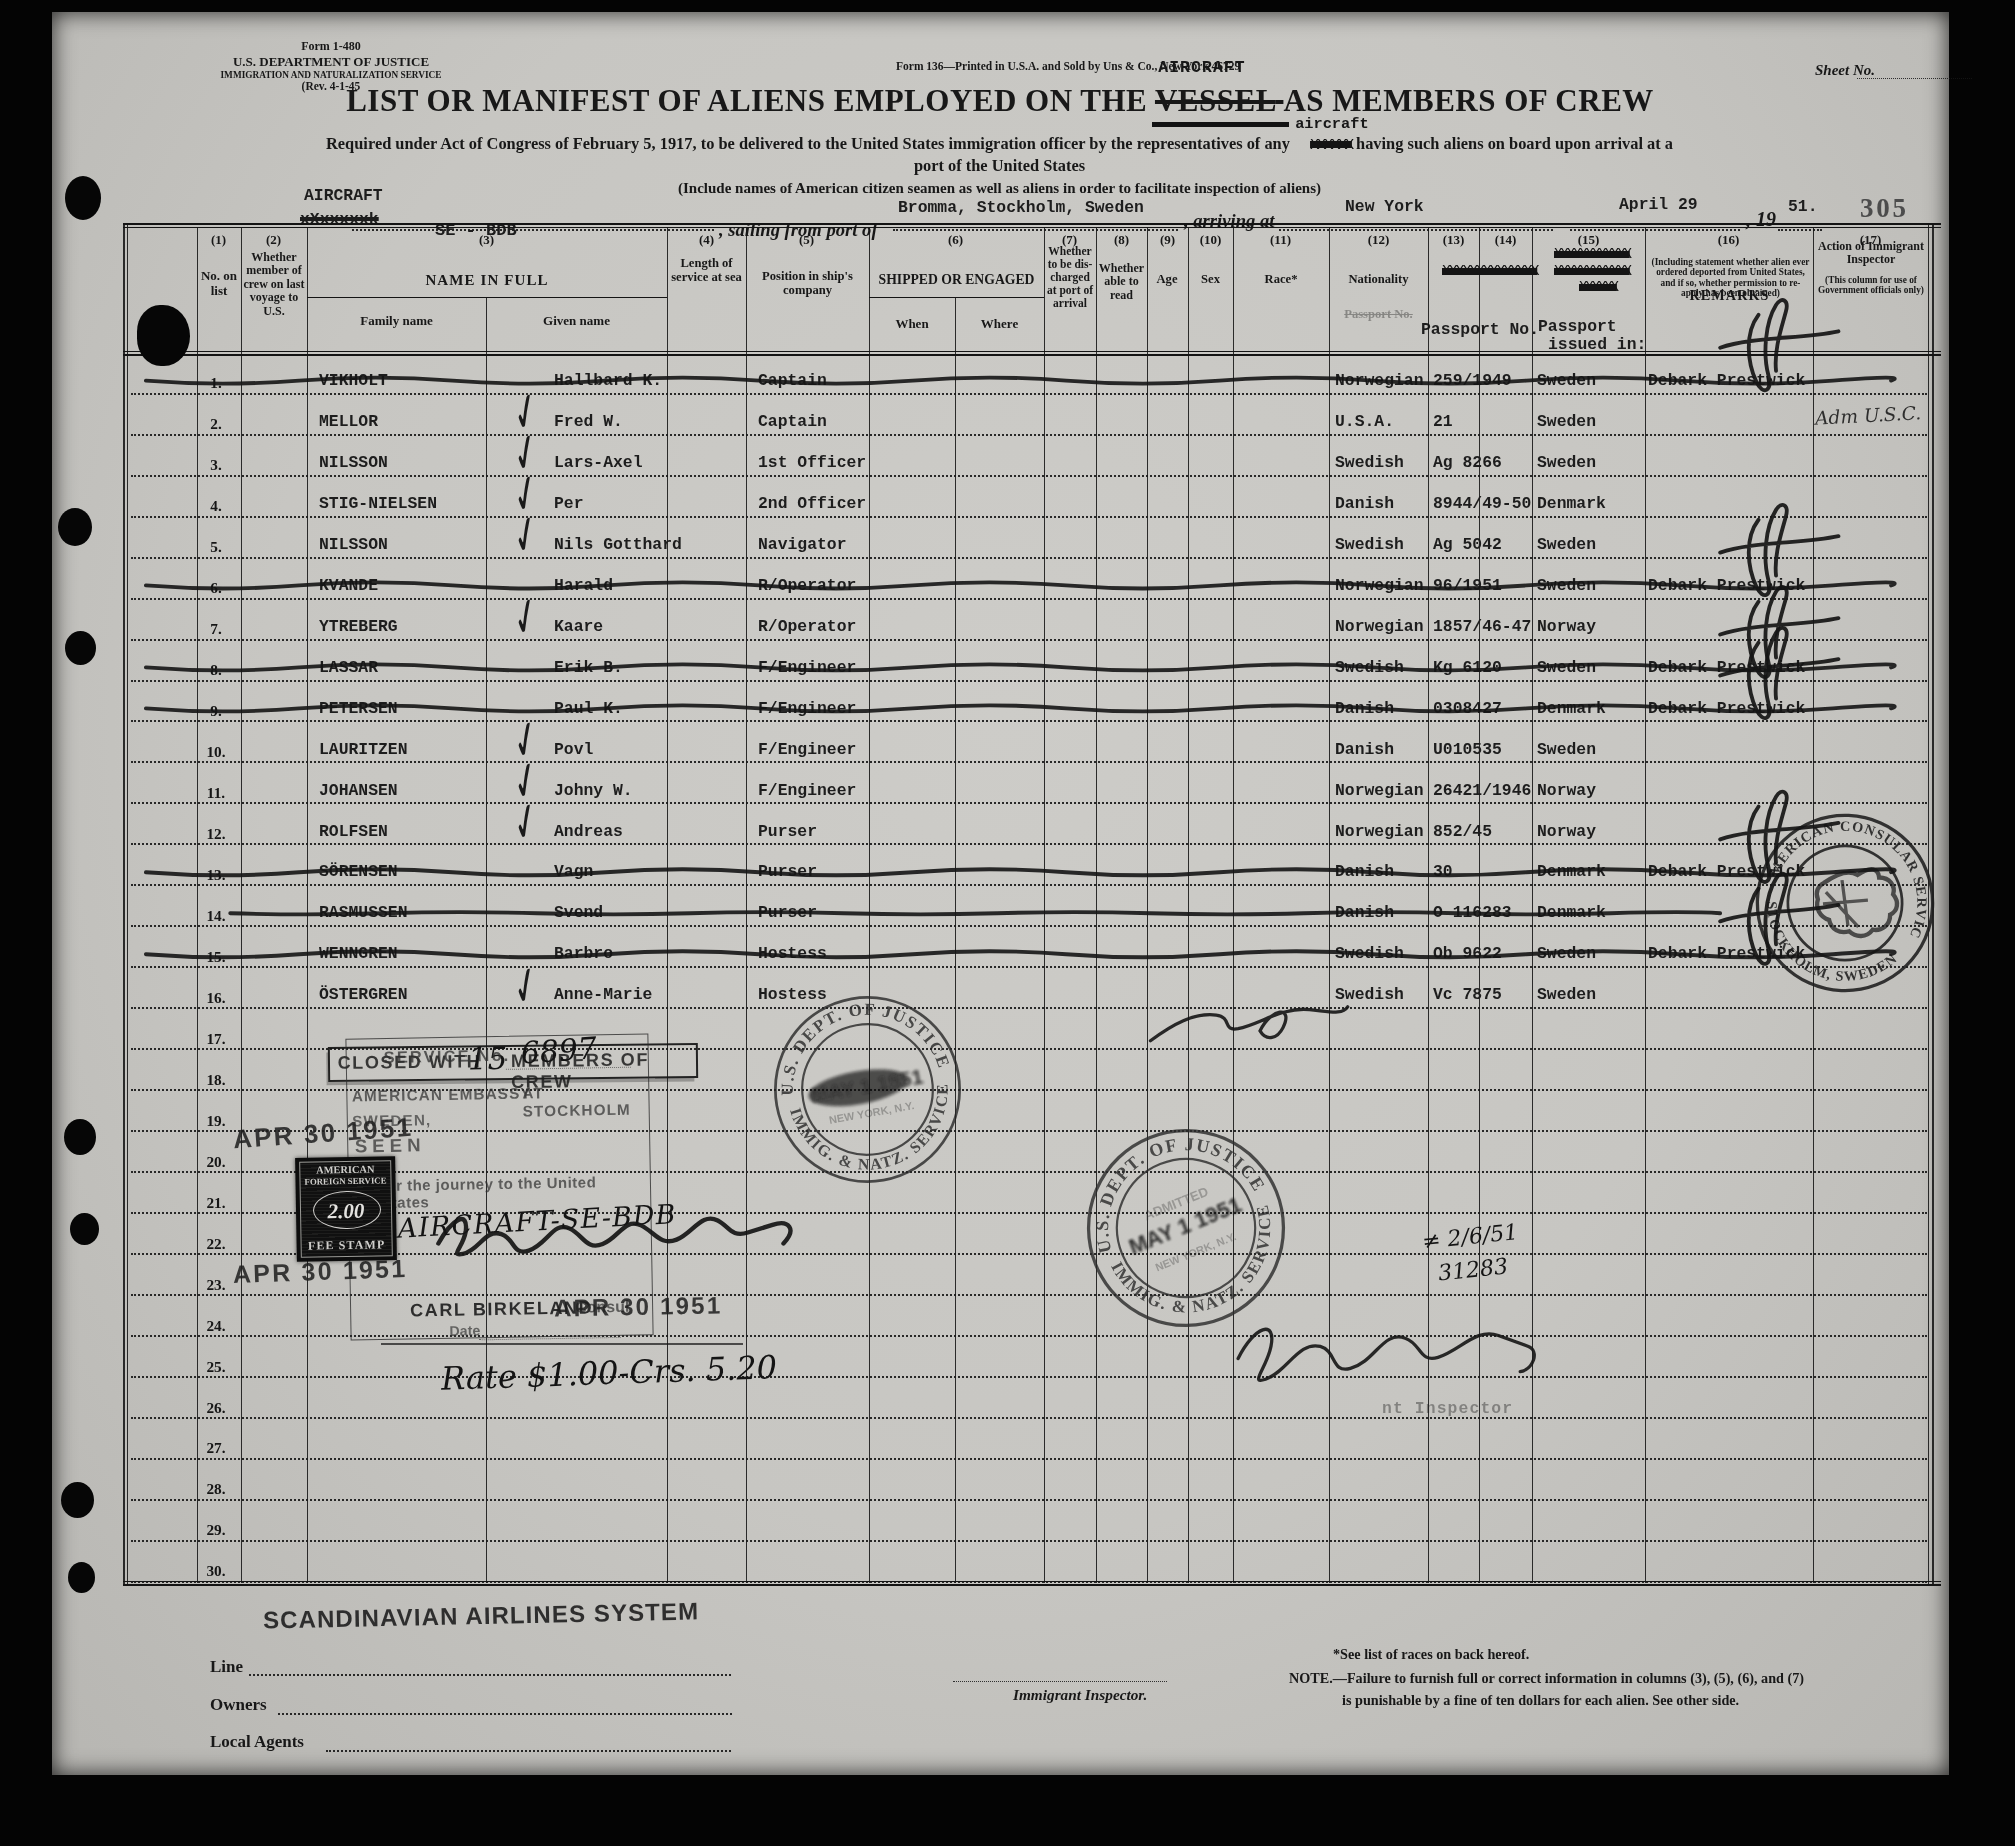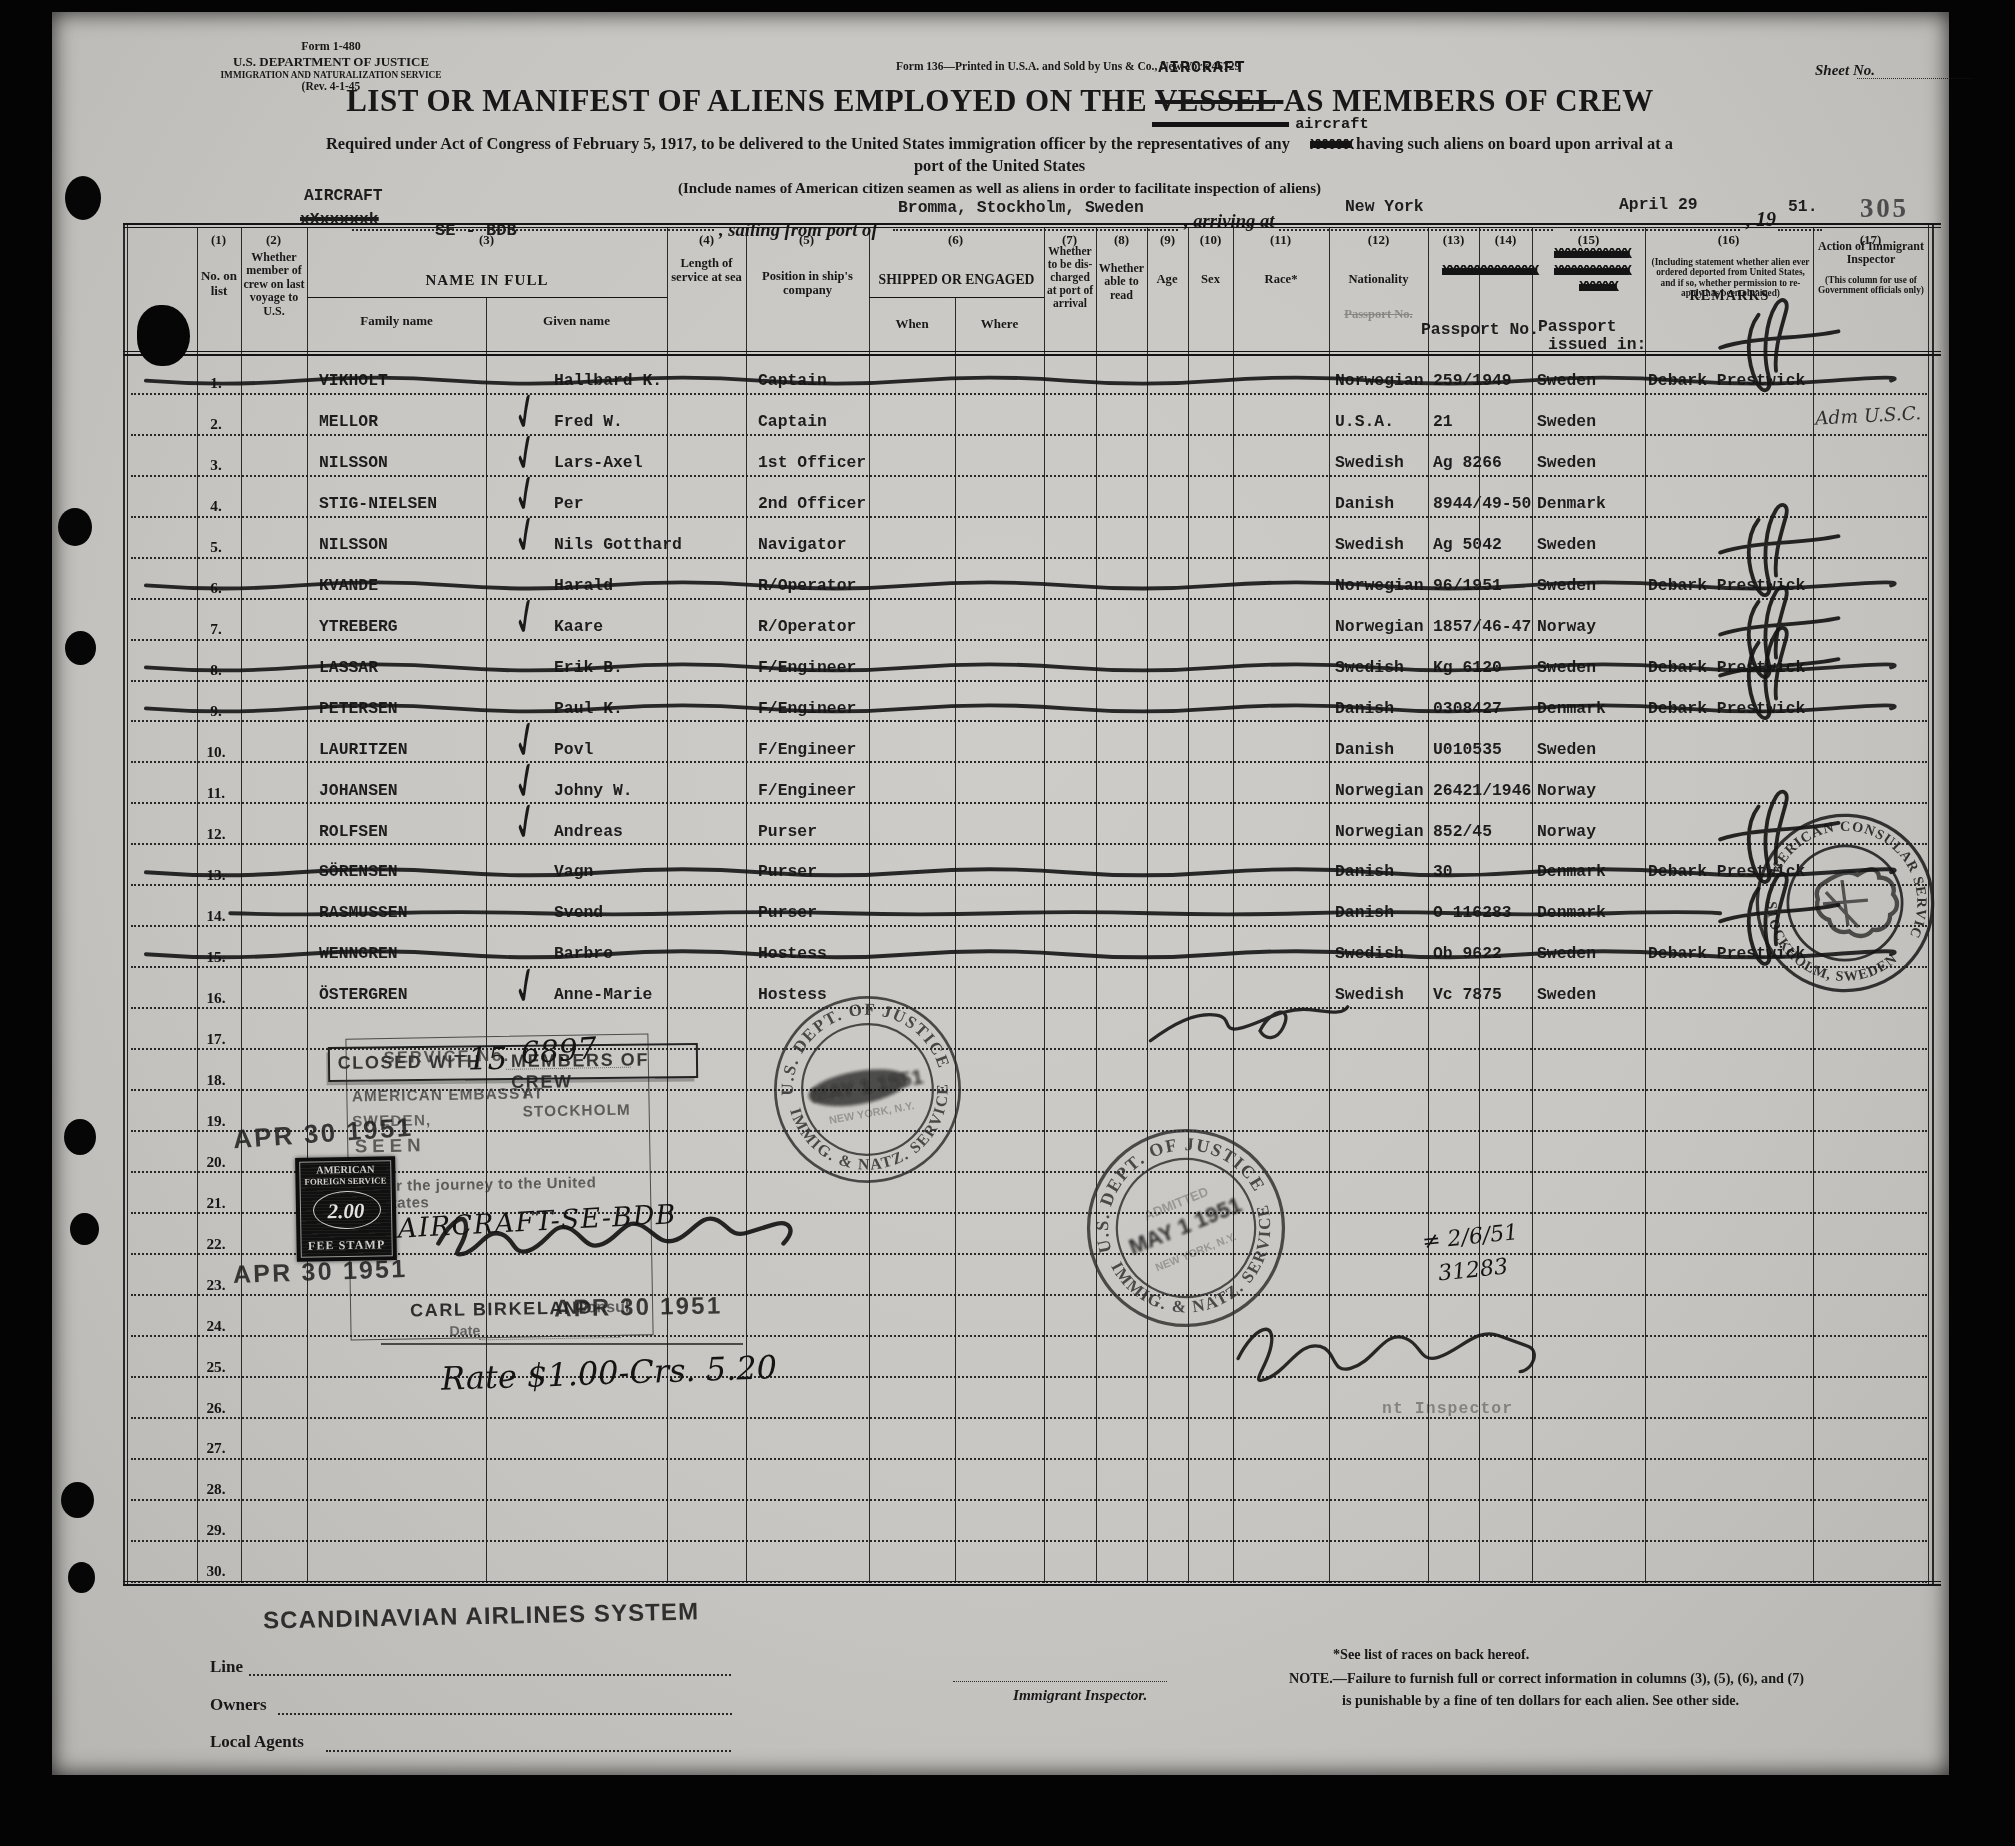--- a/index.html
+++ b/index.html
@@ -24,21 +24,21 @@
   .rowtxt{font-family:"Liberation Mono","DejaVu Sans Mono",monospace;font-weight:bold;
           font-size:16.4px;color:#1d1d1d;white-space:nowrap;}
   .rownum{font-family:"Liberation Serif",serif;font-weight:bold;font-size:15.3px;color:#161616;text-align:center;}
   .colnum{font-family:"Liberation Serif",serif;font-weight:bold;font-size:13px;color:#181818;text-align:center;}
   .chead{font-family:"Liberation Serif",serif;font-weight:bold;color:#181818;text-align:center;line-height:1.12;}
   .hand{font-family:"DejaVu Serif",serif;font-style:italic;color:#141414;}
   .stamp{color:#2f2f2f;opacity:.85;font-family:"Liberation Sans","DejaVu Sans",sans-serif;font-weight:bold;}
   .struckword{position:relative;text-decoration:line-through;text-decoration-thickness:3.8px;}
   .struckword::after{content:"";position:absolute;left:-3.3px;right:-5.5px;bottom:-8.8px;height:5px;background:#121212;}
   .ot{position:absolute;font-family:"Liberation Mono","DejaVu Sans Mono",monospace;font-weight:bold;}
-  .xout{font-family:"Liberation Mono","DejaVu Sans Mono",monospace;font-weight:bold;color:#141414;
+  .xout{font-family:"Liberation Mono","DejaVu Sans Mono",monospace;font-weight:normal;color:#141414;
         text-decoration:line-through;text-decoration-thickness:6.6px;letter-spacing:-2.2px;padding-left:16px;}
   .chk{font-family:"DejaVu Sans",sans-serif;color:#1a1a1a;transform:rotate(-12deg) scaleY(1.9);transform-origin:center;}
 </style>
 </head>
 <body>
 
 <div class="page">
   <div class="paper" id="paper">
 
     <div class="abs ctr" style="left:164px;top:27px;width:230px;">

